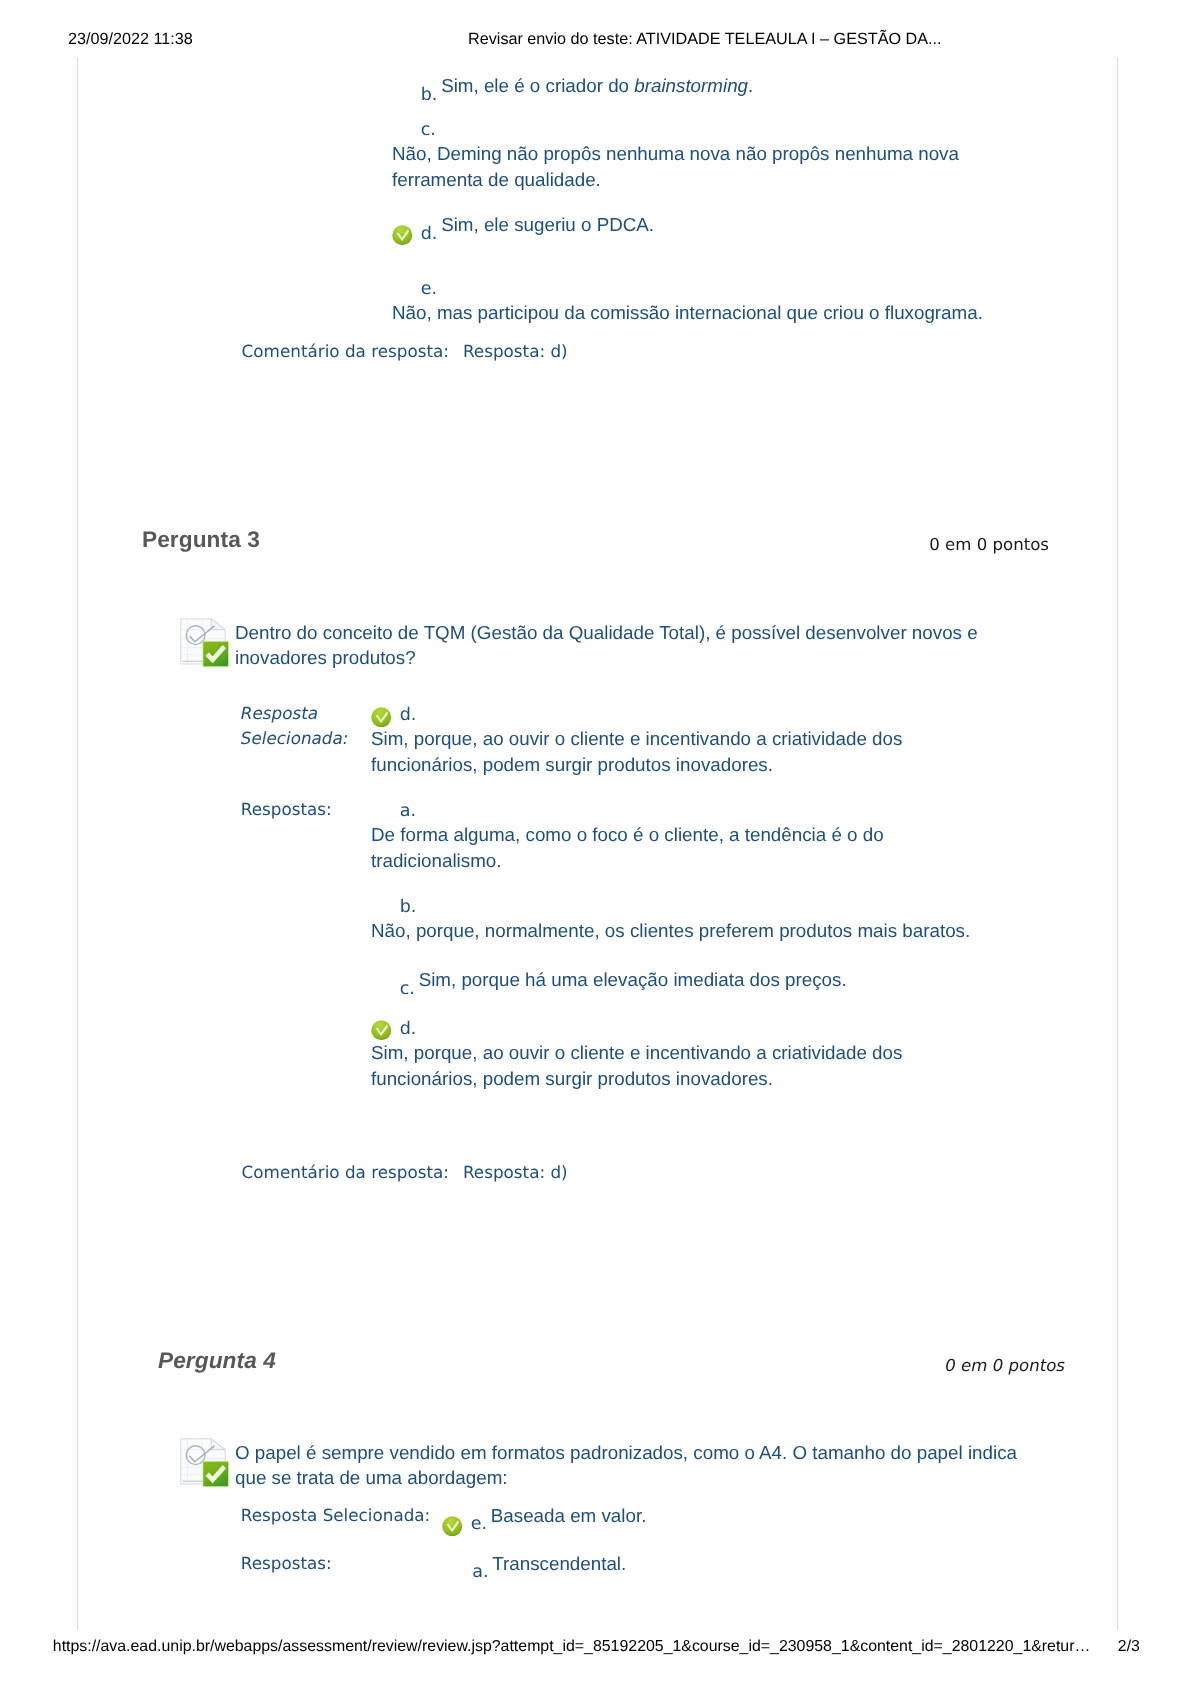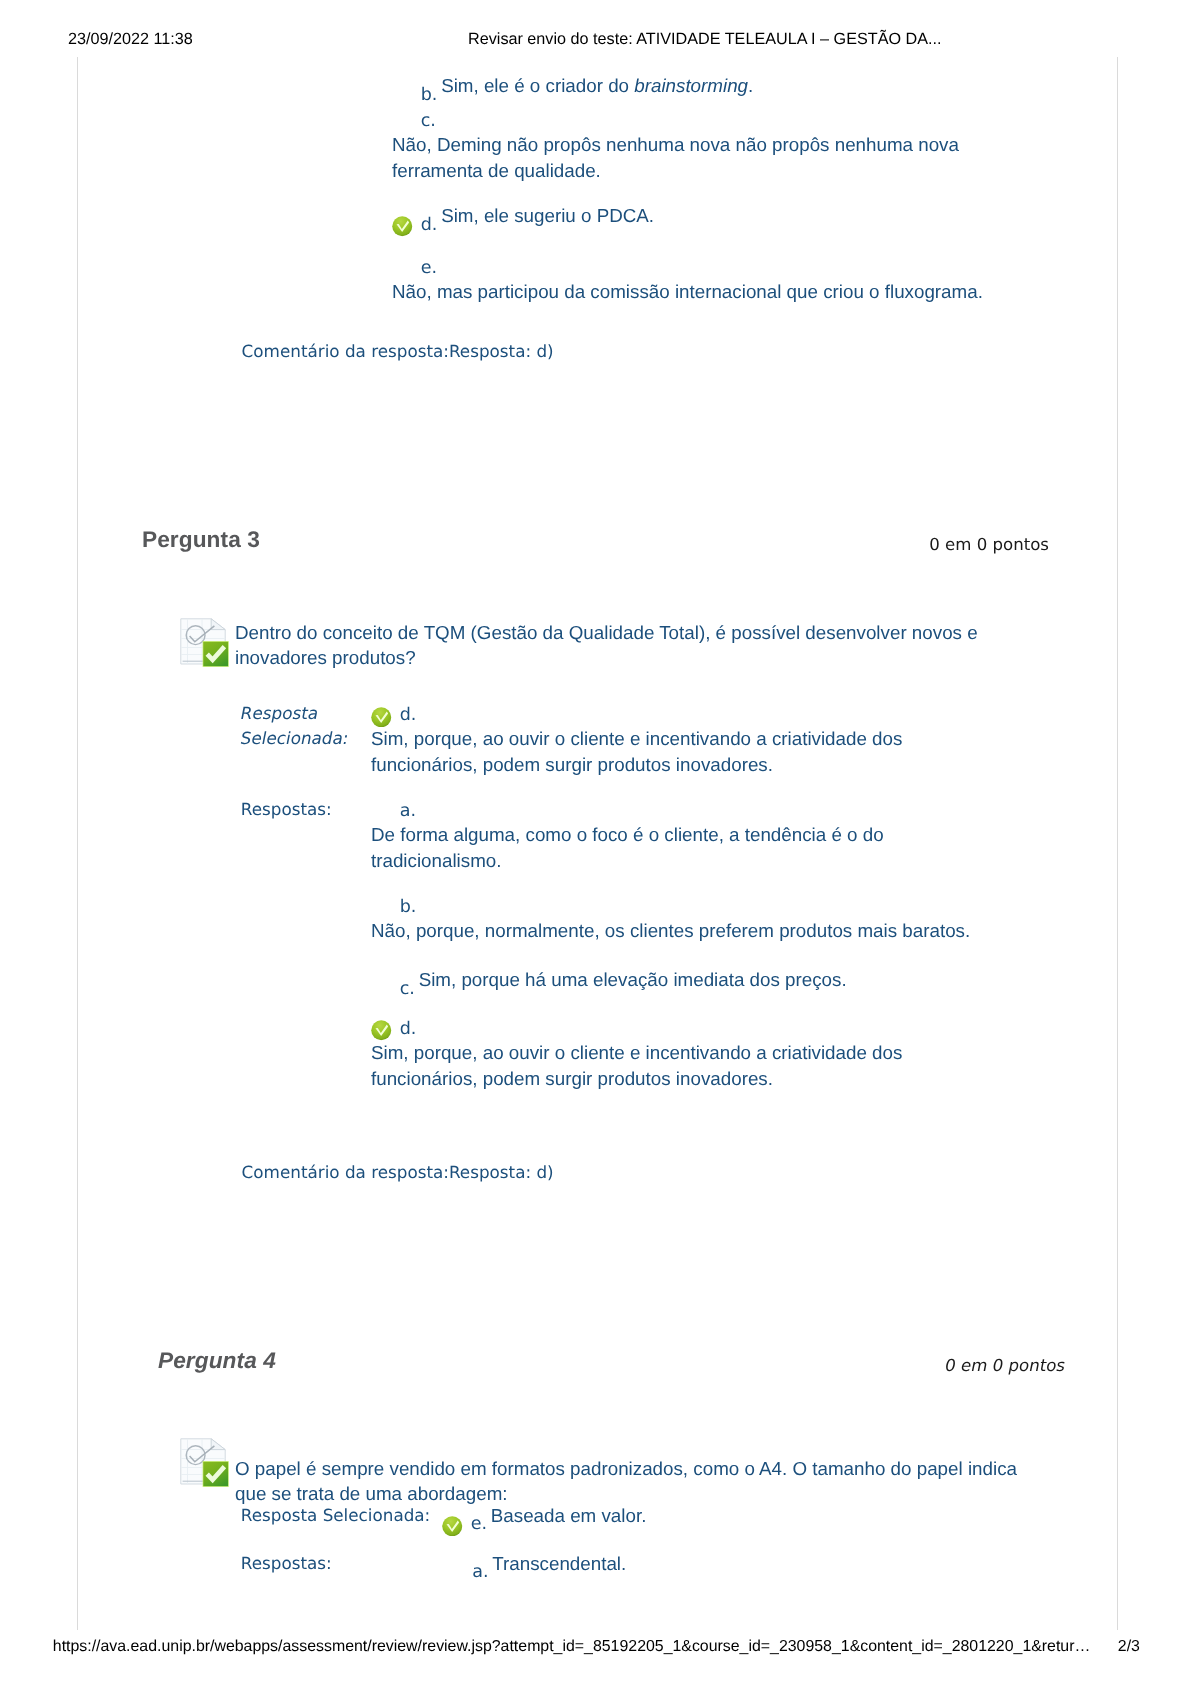--- a/index.html
+++ b/index.html
@@ -46,21 +46,21 @@
   .opthead{position:relative;padding-left:28.7px;}
   .optletter{font-family:"DejaVu Sans",sans-serif;font-size:17.5px;line-height:0;position:relative;top:0.4px;}
   .optletter.shift{top:7.8px;}
   .opttext{display:inline;}
   div.opttext{display:block;}
   em{font-style:italic;}
 
   .lblcol{font-family:"DejaVu Sans",sans-serif;font-size:16.8px;color:#1c4f7c;line-height:25px;}
   .fbrow{font-family:"DejaVu Sans",sans-serif;font-size:16.8px;color:#1c4f7c;line-height:25px;
      white-space:nowrap;}
-  .fbrow .fbval{}
+  .fbrow .fbval{margin-left:14px;}
 
   
   .ico-ok{position:absolute;left:0.3px;top:6px;width:20.5px;height:20.5px;}
   .opt.inline .ico-ok{top:13px;}
   .ico-doc{position:absolute;width:49px;height:49px;filter:blur(0.22px);}
 </style>
 </head>
 <body>
 
 <div class="page">
@@ -105,28 +105,28 @@
         <path d="M9.6 18.0 L14.8 23.8 L34.4 7.8" fill="none" stroke="#a7b0b8" stroke-width="1.5"></path>
         <rect x="22.6" y="23.1" width="26.2" height="25.8" fill="#cdf07b"></rect>
         <rect x="23.3" y="23.8" width="24.8" height="24.4" fill="url(#badgegrad)"></rect>
         <path d="M27.2 36.2 l5.4 5.6 l11.8 -13.2" fill="none" stroke="#edfbd9" stroke-width="4.7"></path>
       </symbol>
     </defs>
   </svg>
 
   <div id="body-layer">
       <div class="optlist" style="position: absolute; left: 392px; top: 73.2px; width: 620px;">
-        <div class="opt inline" style="margin-bottom: 8px;">
+        <div class="opt inline" style="margin-bottom: 17px;">
           <div class="opthead"><span class="optletter shift">b.</span> <span class="opttext">Sim, ele é o criador do </span><em>brainstorming</em><span>.</span></div>
         </div>
         <div class="opt" style="margin-bottom: 19.6px;">
           <div class="opthead"><span class="optletter">c.</span></div>
           <div class="opttext">Não, Deming não propôs nenhuma nova não propôs nenhuma nova ferramenta de qualidade.</div>
         </div>
-        <div class="opt inline" style="margin-bottom: 25px;">
+        <div class="opt inline" style="margin-bottom: 37px;">
           <div class="opthead"><svg class="ico-ok" viewBox="0 0 40 40">
               <use href="#ico-correct"></use>
             </svg><span class="optletter shift">d.</span> <span class="opttext">Sim, ele sugeriu o PDCA.</span></div>
         </div>
         <div class="opt">
           <div class="opthead"><span class="optletter">e.</span></div>
           <div class="opttext">Não, mas participou da comissão internacional que criou o fluxograma.</div>
         </div>
       </div>
       <div class="fbrow" style="position: absolute; left: 241.6px; top: 339px; width: 800px;"><span class="fblbl">Comentário da resposta:</span><span class="fbval">Resposta: d)</span></div>
@@ -176,21 +176,21 @@
       </div>
       <div class="fbrow" style="position: absolute; left: 241.6px; top: 1160px; width: 800px;"><span class="fblbl">Comentário da resposta:</span><span class="fbval">Resposta: d)</span></div>
       <div class="qhead" style="position: absolute; left: 16px; top: 1346.5px; width: 1191px; font-style: italic;">
         <div class="qtitle">Pergunta 4</div>
         <div class="qpoints">0 em 0 pontos</div>
       </div>
       <div class="qprompt" style="position: absolute; left: 0px; top: 1439.5px; width: 1038px;">
         <svg class="ico-doc" viewBox="0 0 49 49" style="left: 179.8px; top: -2px;">
           <use href="#ico-question"></use>
         </svg>
-        <div class="ptext" style="position: absolute; left: 235px; top: 16px; width: 800px;">O papel é sempre vendido em formatos padronizados, como o A4. O tamanho do papel indica que se trata de uma abordagem:</div>
+        <div class="ptext" style="position: absolute; left: 235px; top: 0px; width: 800px;">O papel é sempre vendido em formatos padronizados, como o A4. O tamanho do papel indica que se trata de uma abordagem:</div>
       </div>
       <div class="lblcol" style="position: absolute; left: 240.8px; top: 1502.5px; width: 200px;">
         <div>Resposta Selecionada:</div>
       </div>
       <div class="optlist" style="position: absolute; left: 442px; top: 1502.5px; width: 500px;">
         <div class="opt inline">
           <div class="opthead"><svg class="ico-ok" viewBox="0 0 40 40">
               <use href="#ico-correct"></use>
             </svg><span class="optletter shift">e.</span> <span class="opttext">Baseada em valor.</span></div>
         </div>

